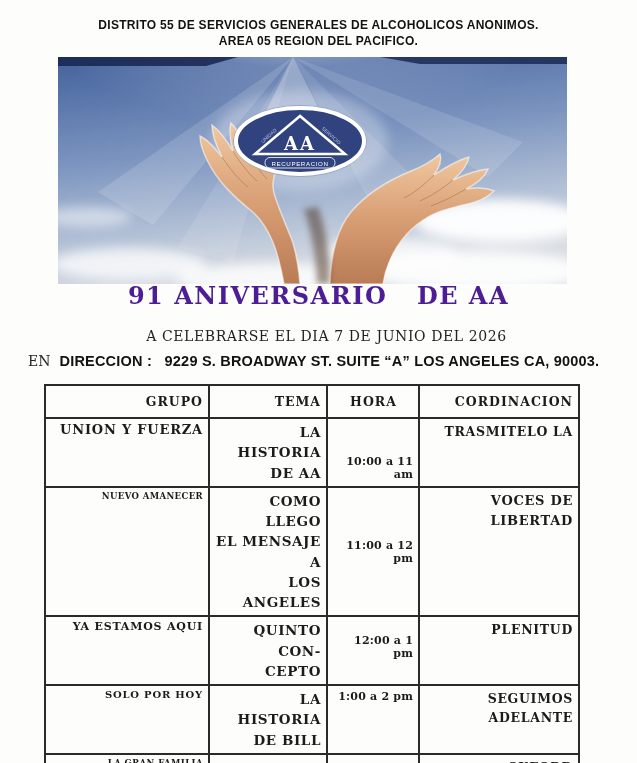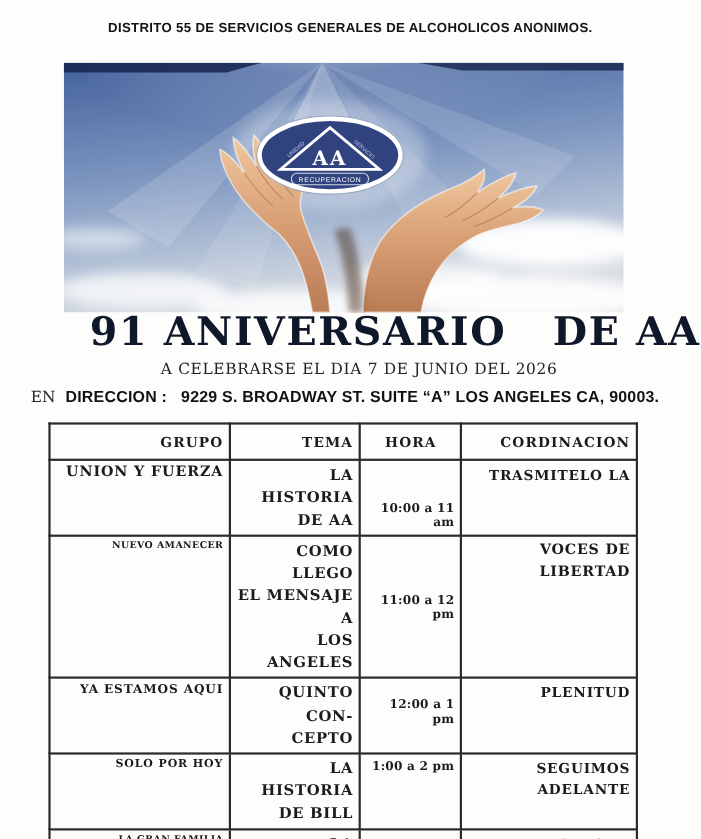--- a/index.html
+++ b/index.html
@@ -11,23 +11,23 @@
   .doc-header{position:absolute;top:17px;left:0;right:0;text-align:center;}
   .doc-header div{
     font-family:"Liberation Sans",sans-serif;font-weight:bold;font-size:12px;
     line-height:16px;letter-spacing:.3px;color:#121212;
   }
   
   .hero{position:absolute;top:57px;left:58px;width:509px;height:227px;}
   .hero svg{display:block;}
   
   .title{
-    position:absolute;top:281px;left:0;right:0;text-align:right;
-    font-family:"DejaVu Serif",serif;font-weight:bold;font-size:36px;
-    letter-spacing:1.5px;color:#0f172a;white-space:pre;
+    position:absolute;top:281px;left:0;right:0;text-align:center;
+    font-family:"DejaVu Serif",serif;font-weight:bold;font-size:24px;
+    letter-spacing:1.5px;color:#4c1d95;white-space:pre;
   }
   .subtitle{
     position:absolute;top:328px;left:0;right:0;text-align:center;
     font-family:"DejaVu Serif",serif;font-size:14px;letter-spacing:.6px;color:#222;padding-left:16px;
   }
   .address{
     position:absolute;top:352px;left:28px;right:8px;white-space:pre;
   }
   .address .prefix{
     font-family:"DejaVu Serif",serif;font-size:14px;color:#222;margin-right:9px;
@@ -69,20 +69,21 @@
   td.c-cord{font-size:12.5px;line-height:1.55;letter-spacing:.7px}
   tr.r1 td.c-cord{font-size:13px}
 </style>
 </head>
 <body>
 
 <div class="page">
 
   <div class="doc-header">
     <div>DISTRITO 55 DE SERVICIOS GENERALES DE ALCOHOLICOS ANONIMOS.</div>
+    <div>AREA 05 REGION DEL PACIFICO.</div>
   </div>
 
   <div class="hero">
     <svg viewBox="0 0 509 227" width="509" height="227">
       <defs>
         <linearGradient id="sky" x1="0" y1="0" x2="0.25" y2="1">
           <stop offset="0" stop-color="#43619c"></stop>
           <stop offset="0.45" stop-color="#7b94bf"></stop>
           <stop offset="0.78" stop-color="#b3c1d6"></stop>
           <stop offset="1" stop-color="#d9dde3"></stop>

